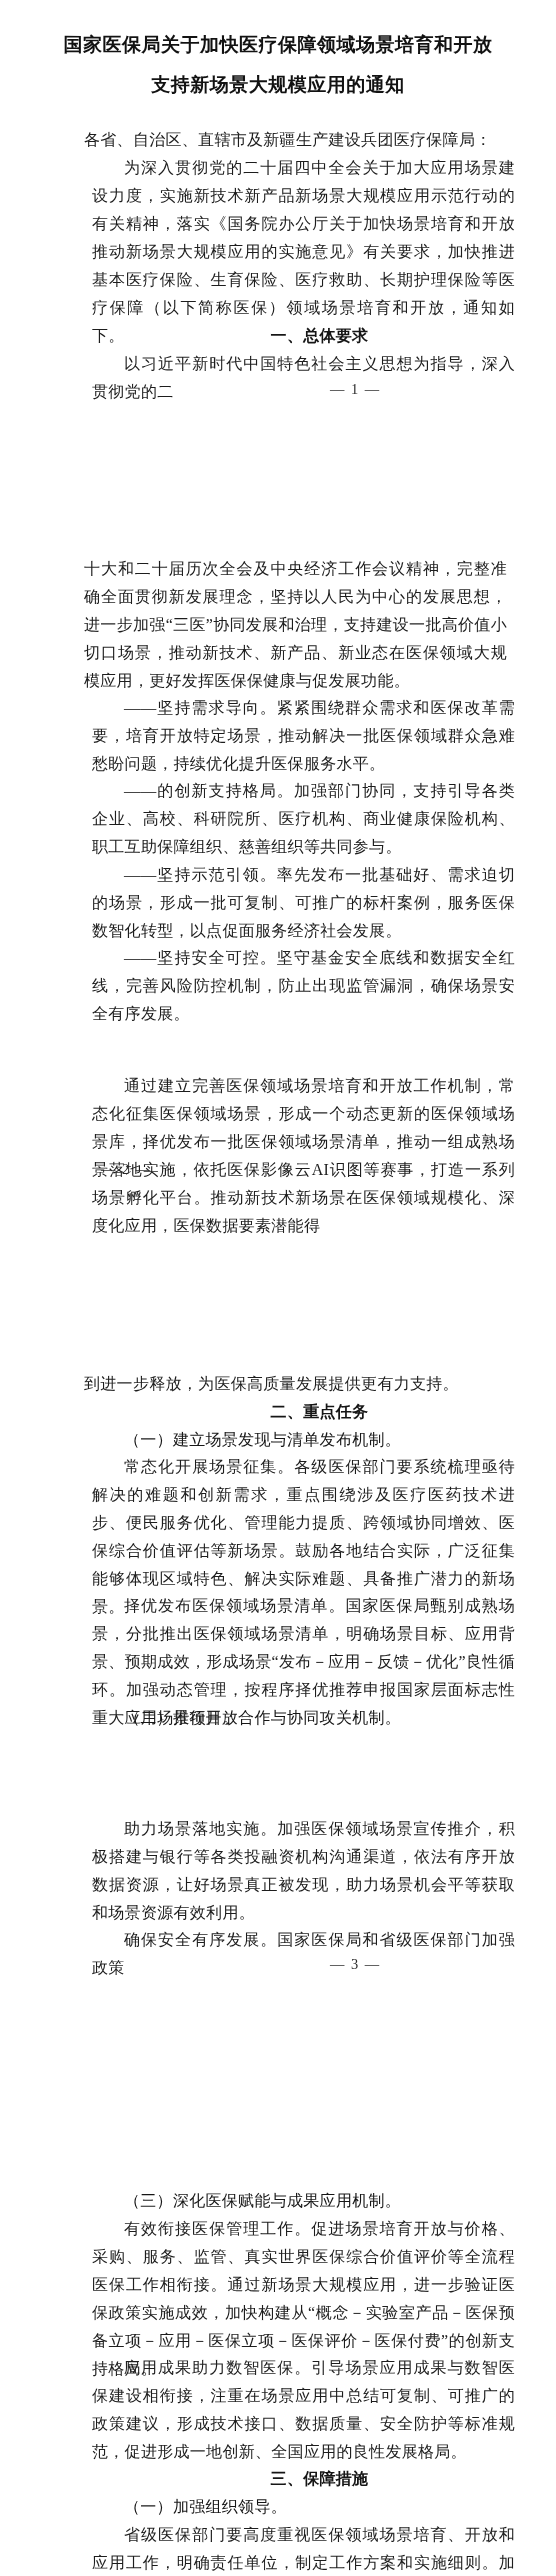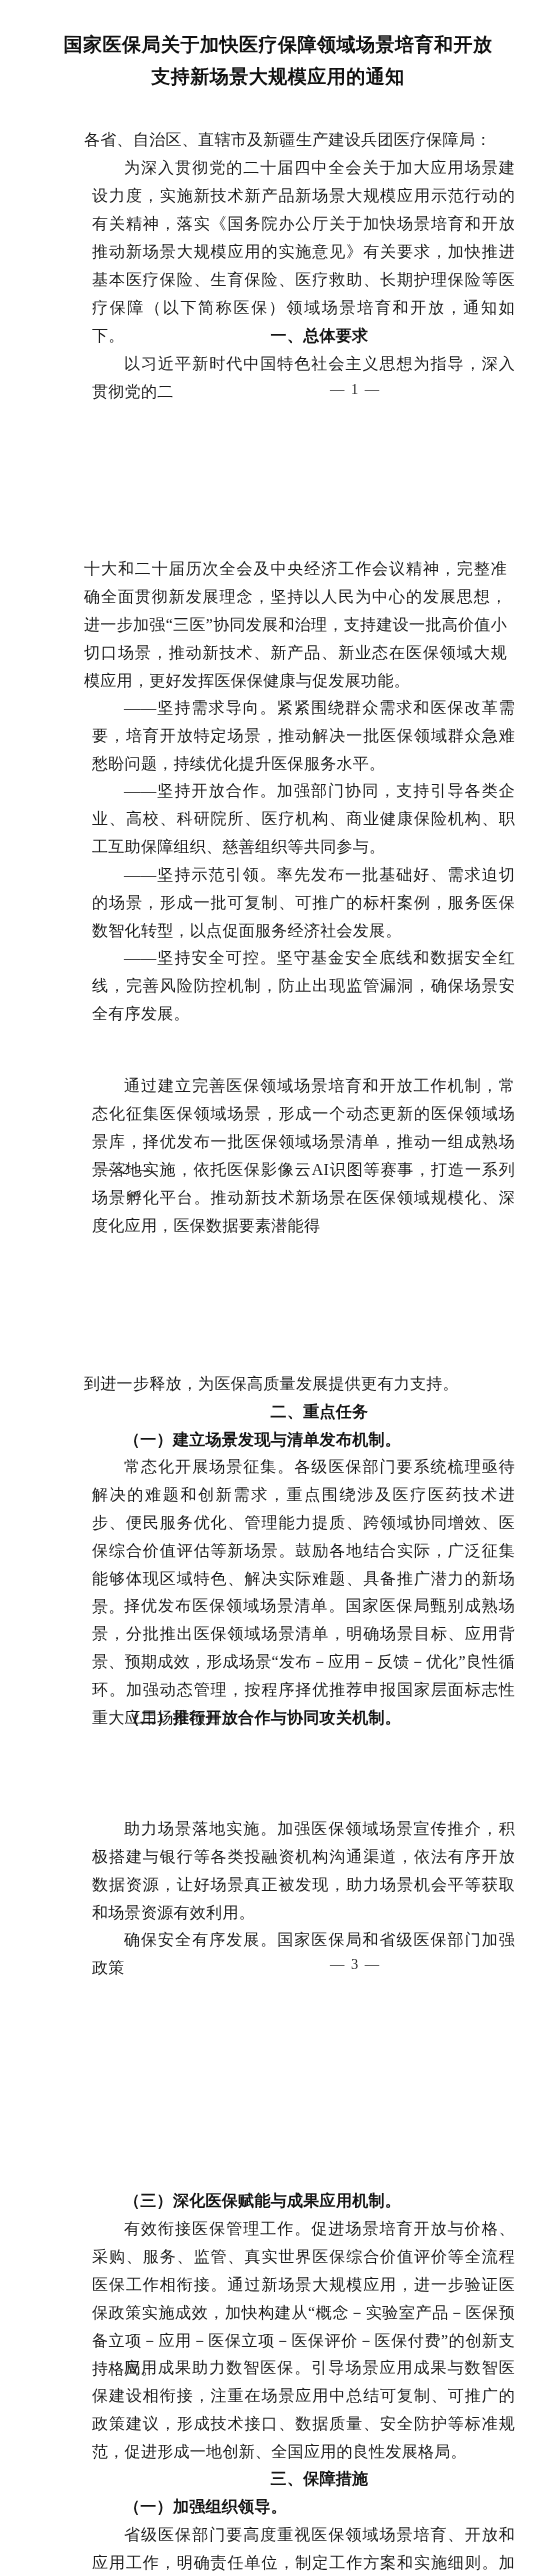--- a/index.html
+++ b/index.html
@@ -28,46 +28,46 @@
     font-size:19px;line-height:25px;
     letter-spacing:0.5px;
     color:#121212;
   }
   .h1{
     font-weight:700;
     font-family:"Liberation Sans","DejaVu Sans",sans-serif;
     color:#161616;
     text-align:center;
   }
-  .h2{font-weight:700;color:#161616;text-align:left;}
+  .h2{font-weight:400;color:#161616;text-align:left;}
   .lead{font-weight:400;}
   .marker{
     position:absolute;
     font-size:14.4px;line-height:15.5px;
     color:#2a2a2a;
     letter-spacing:1.5px;
     z-index:1;
   }
 </style>
 </head>
 <body>
 
 <div class="doc">
 
   <div class="blk title" style="top:32px">国家医保局关于加快医疗保障领域场景培育和开放</div>
-  <div class="blk title" style="top:64px">支持新场景大规模应用的通知</div>
+  <div class="blk title" style="top:72px">支持新场景大规模应用的通知</div>
   <div class="blk" style="top:126px">各省、自治区、直辖市及新疆生产建设兵团医疗保障局：</div>
   <div class="blk indent" style="top:154px">为深入贯彻党的二十届四中全会关于加大应用场景建设力度，实施新技术新产品新场景大规模应用示范行动的有关精神，落实《国务院办公厅关于加快场景培育和开放　推动新场景大规模应用的实施意见》有关要求，加快推进基本医疗保险、生育保险、医疗救助、长期护理保险等医疗保障（以下简称医保）领域场景培育和开放，通知如下。</div>
   <div class="blk h1 indent" style="top:322px">一、总体要求</div>
   <div class="blk indent" style="top:350px">以习近平新时代中国特色社会主义思想为指导，深入贯彻党的二</div>
   <div class="marker" style="left:330px;top:382px">— 1 —</div>
 
   <div class="blk" style="top:555px">十大和二十届历次全会及中央经济工作会议精神，完整准确全面贯彻新发展理念，坚持以人民为中心的发展思想，进一步加强“三医”协同发展和治理，支持建设一批高价值小切口场景，推动新技术、新产品、新业态在医保领域大规模应用，更好发挥医保保健康与促发展功能。</div>
   <div class="blk indent" style="top:694px"><span class="lead">——坚持需求导向。</span><span>紧紧围绕群众需求和医保改革需要，培育开放特定场景，推动解决一批医保领域群众急难愁盼问题，持续优化提升医保服务水平。</span></div>
-  <div class="blk indent" style="top:777px"><span class="lead">——坚持开放合作。</span><span>加强部门协同，支持引导各类企业、高校、科研院所、医疗机构、商业健康保险机构、职工互助保障组织、慈善组织等共同参与。</span></div>
+  <div class="blk indent" style="top:777px"><span class="lead">——的创新支持格局。</span><span>加强部门协同，支持引导各类企业、高校、科研院所、医疗机构、商业健康保险机构、职工互助保障组织、慈善组织等共同参与。</span></div>
   <div class="blk indent" style="top:861px"><span class="lead">——坚持示范引领。</span><span>率先发布一批基础好、需求迫切的场景，形成一批可复制、可推广的标杆案例，服务医保数智化转型，以点促面服务经济社会发展。</span></div>
   <div class="blk indent" style="top:944px"><span class="lead">——坚持安全可控。</span><span>坚守基金安全底线和数据安全红线，完善风险防控机制，防止出现监管漏洞，确保场景安全有序发展。</span></div>
   <div class="blk indent" style="top:1072px">通过建立完善医保领域场景培育和开放工作机制，常态化征集医保领域场景，形成一个动态更新的医保领域场景库，择优发布一批医保领域场景清单，推动一组成熟场景落地实施，依托医保影像云AI识图等赛事，打造一系列场景孵化平台。推动新技术新场景在医保领域规模化、深度化应用，医保数据要素潜能得</div>
   <div class="marker" style="left:101px;top:1162px">— 2 —</div>
 
   <div class="blk" style="top:1370px">到进一步释放，为医保高质量发展提供更有力支持。</div>
   <div class="blk h1 indent" style="top:1398px">二、重点任务</div>
   <div class="blk h2 indent" style="top:1426px">（一）建立场景发现与清单发布机制。</div>
   <div class="blk indent" style="top:1453px"><span class="lead">常态化开展场景征集。</span><span>各级医保部门要系统梳理亟待解决的难题和创新需求，重点围绕涉及医疗医药技术进步、便民服务优化、管理能力提质、跨领域协同增效、医保综合价值评估等新场景。鼓励各地结合实际，广泛征集能够体现区域特色、解决实际难题、具备推广潜力的新场景。</span></div>
   <div class="blk indent" style="top:1592px"><span class="lead">择优发布医保领域场景清单。</span><span>国家医保局甄别成熟场景，分批推出医保领域场景清单，明确场景目标、应用背景、预期成效，形成场景“发布－应用－反馈－优化”良性循环。加强动态管理，按程序择优推荐申报国家层面标志性重大应用场景项目。</span></div>

